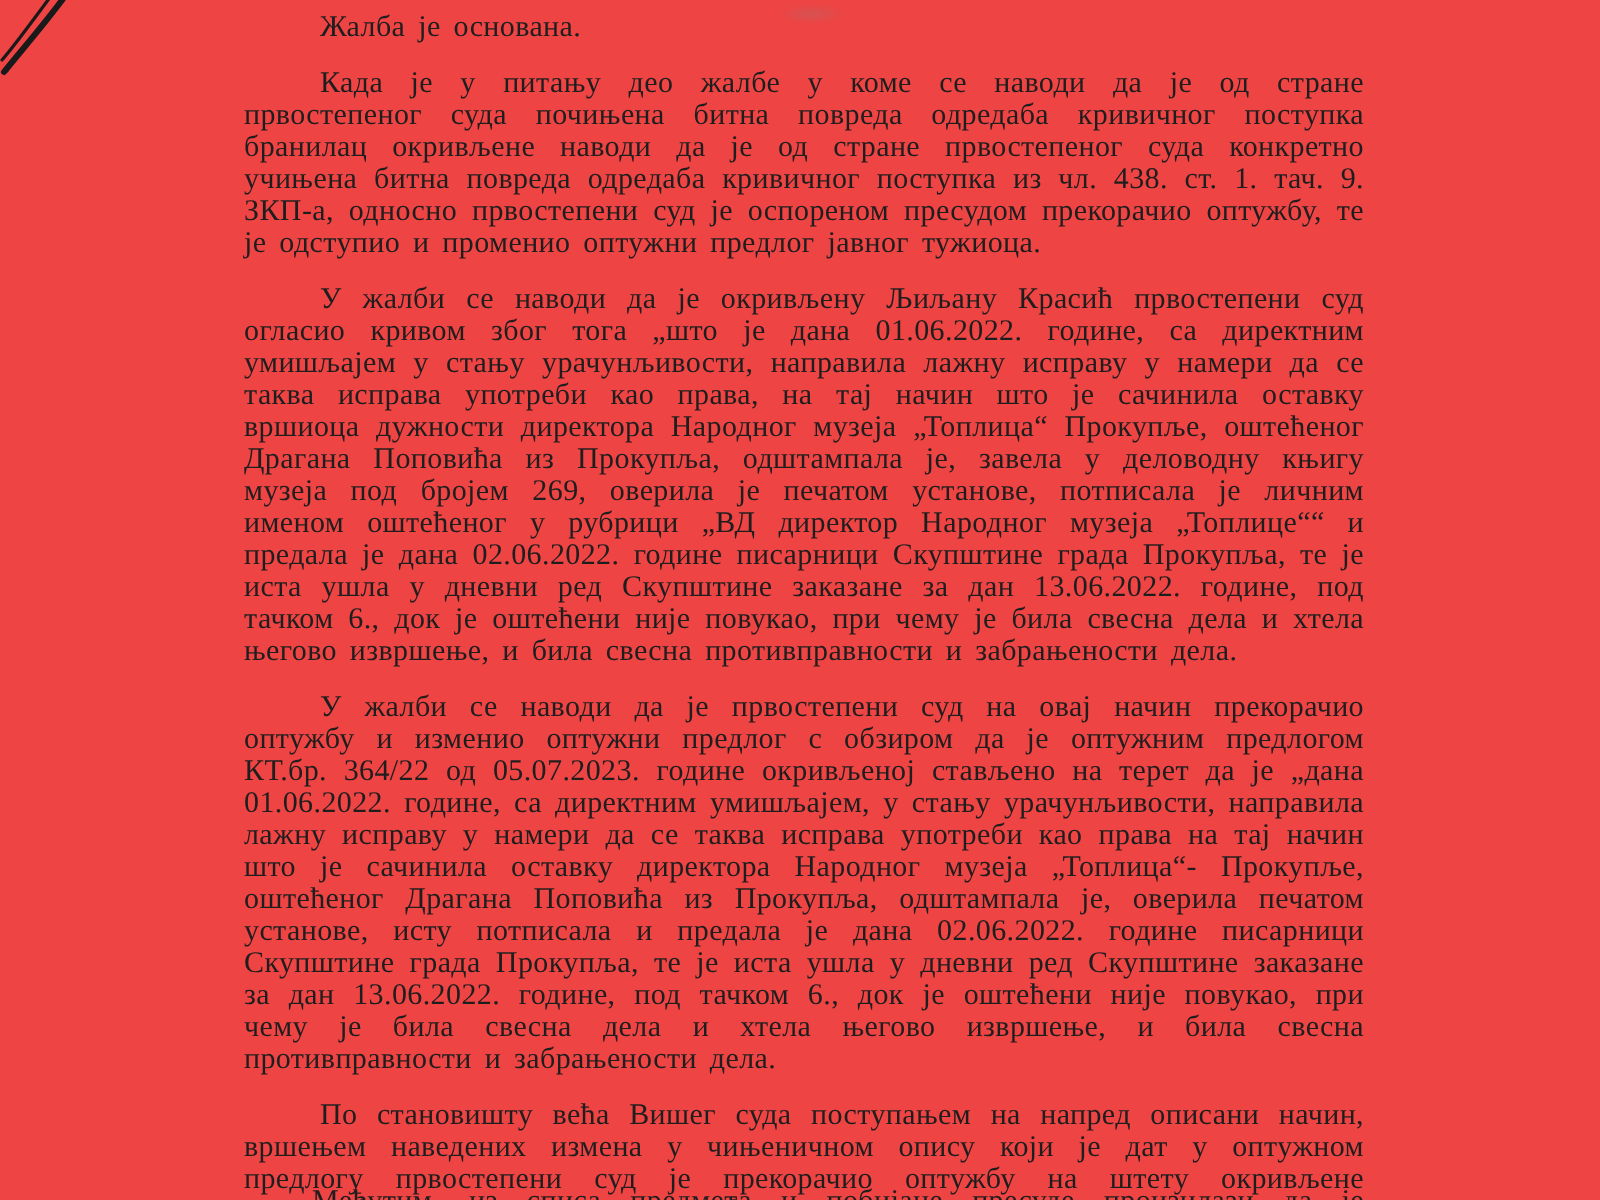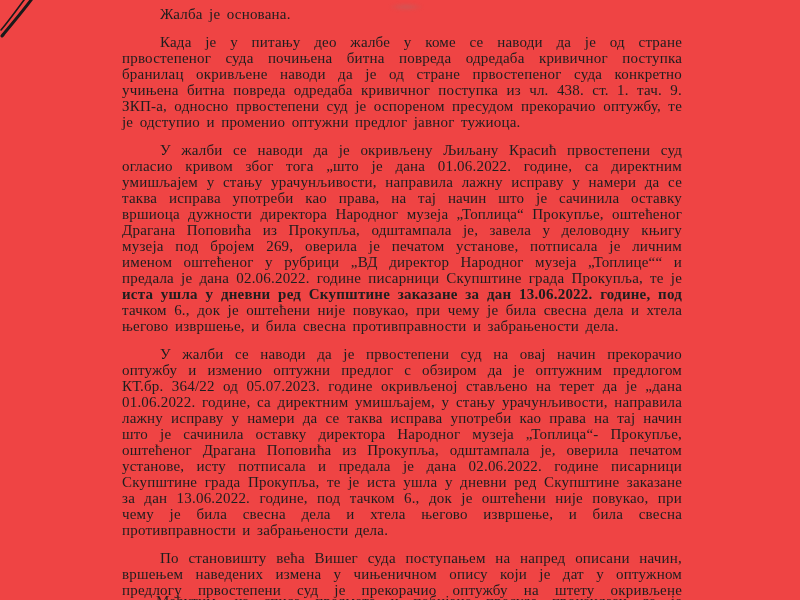--- a/index.html
+++ b/index.html
@@ -29,21 +29,21 @@
     text-indent: 38px;
     font-size: 15px;
     line-height: 16px;
     letter-spacing: 0.2px;
     word-spacing: 2.5px;
   }
   .para + .para {
     margin-top: 12px;
   }
   .b {
-    font-weight: bold;
+    font-weight: normal;
   }
   .partial-line {
     position: absolute;
     left: 122px;
     top: 593px;
     width: 560px;
     margin: 0;
     text-align: justify;
     text-indent: 34px;
     font-size: 15px;

